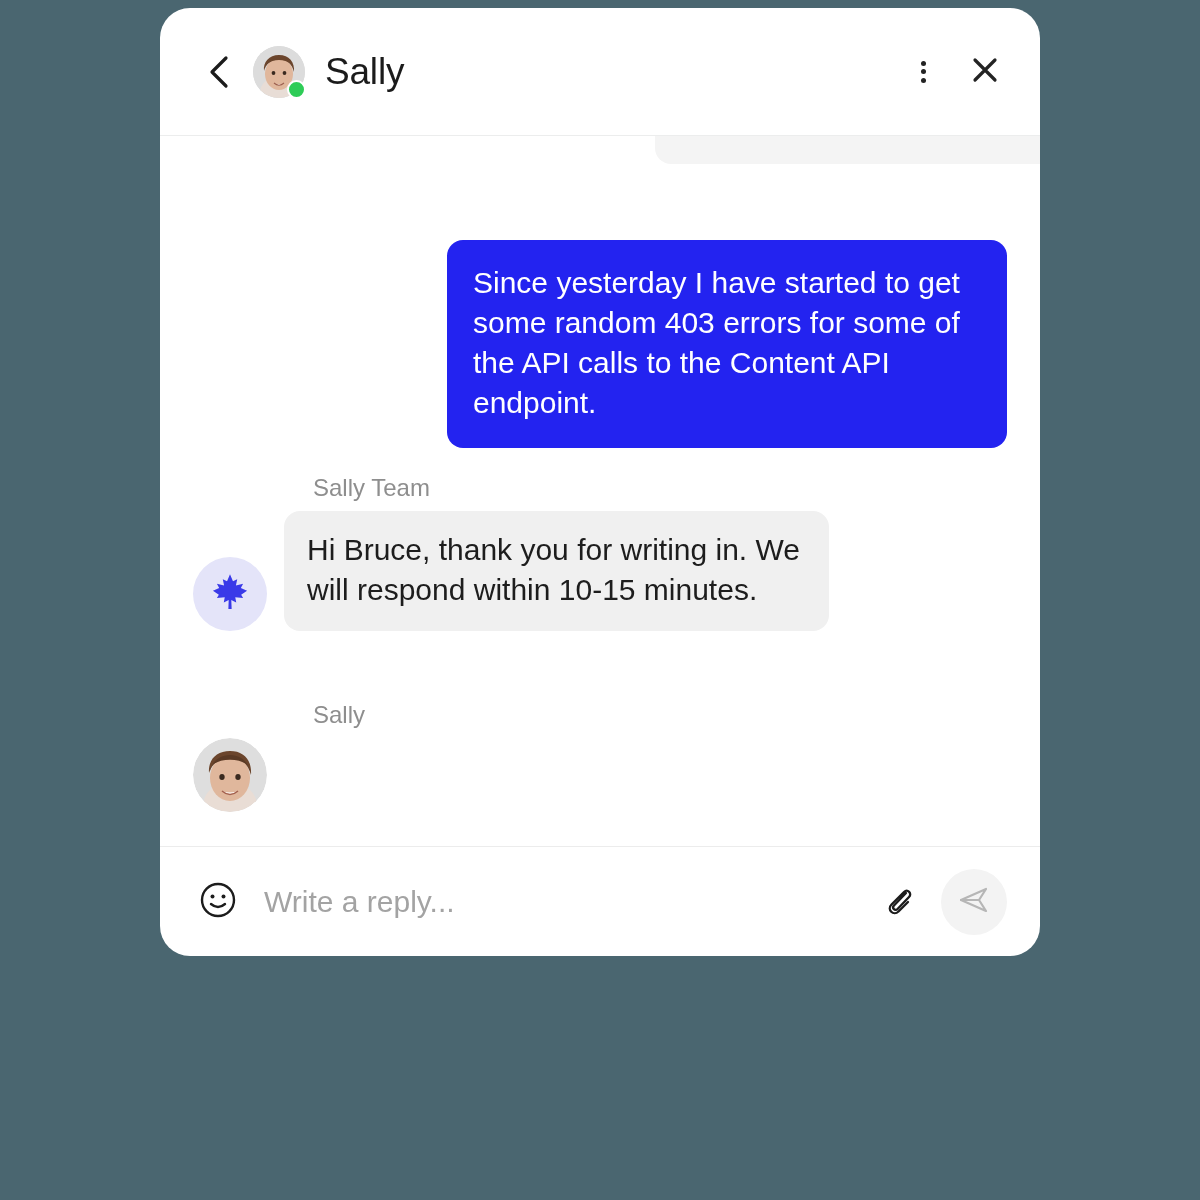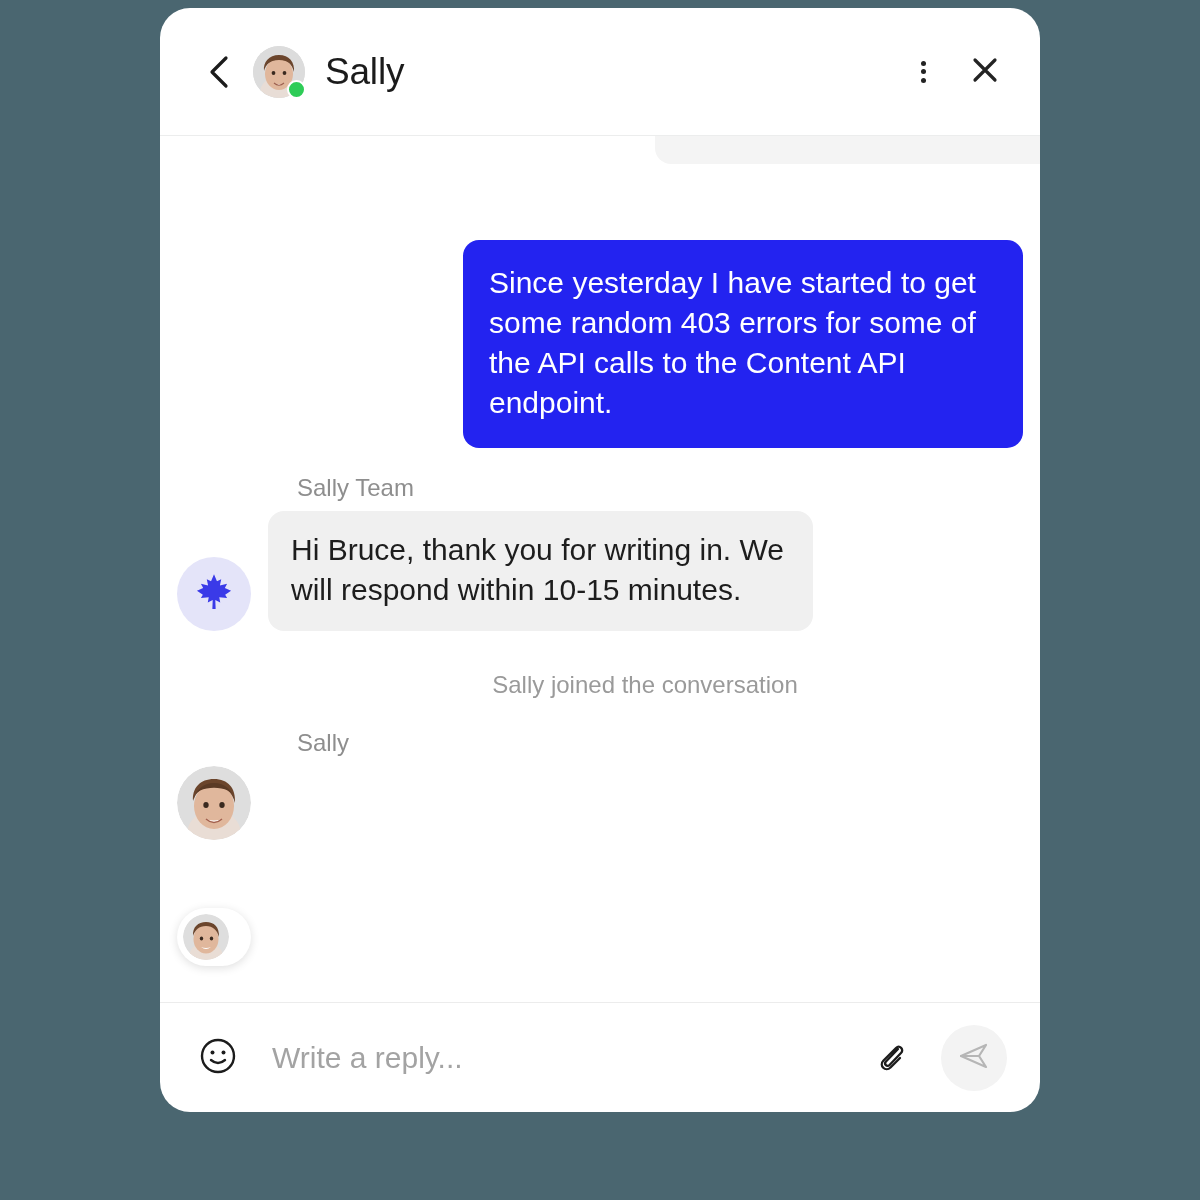--- a/index.html
+++ b/index.html
@@ -12,21 +12,21 @@
     background: #4a6670;
     font-family: "Liberation Sans", sans-serif;
     overflow: hidden;
   }
 
   #messenger-card {
     position: absolute;
     left: 160px;
     top: 8px;
     width: 880px;
-    height: 1104px;
+    height: 948px;
     background: #ffffff;
     border-radius: 30px;
     overflow: hidden;
     display: flex;
     flex-direction: column;
   }
 
   
   .chat-header {
     position: relative;
@@ -100,21 +100,21 @@
     border-radius: 50%;
     background: #232323;
     display: block;
     margin: 3.5px auto;
   }
 
   
   .conversation {
     flex: 1 1 auto;
     position: relative;
-    padding: 0 17px;
+    padding: 0 33px;
     overflow: hidden;
     box-sizing: border-box;
   }
 
   .ghost-bubble {
     position: absolute;
     left: 495px;
     top: -60px;
     width: 479px;
     height: 88px;
@@ -202,21 +202,21 @@
 
   
   .composer {
     flex: 0 0 110px;
     height: 110px;
     border-top: 1px solid #ececec;
     display: flex;
     align-items: center;
     padding: 0 33px 0 38px;
     box-sizing: border-box;
-    gap: 8px;
+    gap: 0;
   }
   .emoji-btn {
     width: 40px;
     height: 40px;
     flex: 0 0 40px;
     cursor: pointer;
     display: flex;
     align-items: center;
     justify-content: center;
   }
@@ -336,21 +336,20 @@
               <path d="M32 5 L36.5 15.5 L43 12.5 L41 22 L52 19.5 L48.5 26 L58 30 L49 36 L52 41 L40 40 L41.5 48 L34 44 L34.5 58 L32 58 L29.5 58 L30 44 L22.5 48 L24 40 L12 41 L15 36 L6 30 L15.5 26 L12 19.5 L23 22 L21 12.5 L27.5 15.5 Z" fill="#3a3ae8"></path>
             </svg>
           </span>
         </div>
         <div class="bubble-in">Hi Bruce, thank you for writing in. We will respond within 10-15 minutes.</div>
       </div>
     </div>
 
     <div class="sp-34" style="height:40px"></div>
 
-    <div class="system-note">Sally joined the conversation</div>
 
     <div class="sp-30"></div>
 
     <div>
       <div class="sender-name">Sally</div>
       <div class="incoming-group">
         <div class="group-avatar">
           <svg width="74" height="74" viewBox="0 0 74 74">
             <defs>
                 <clipPath id="sclip">

